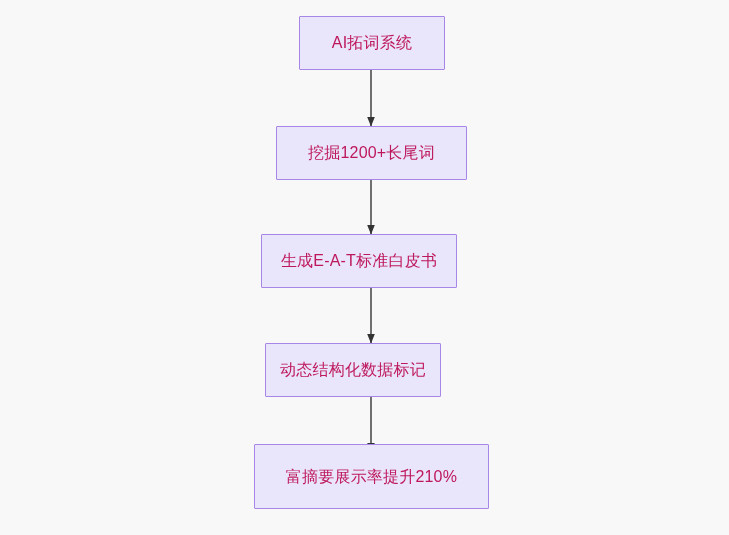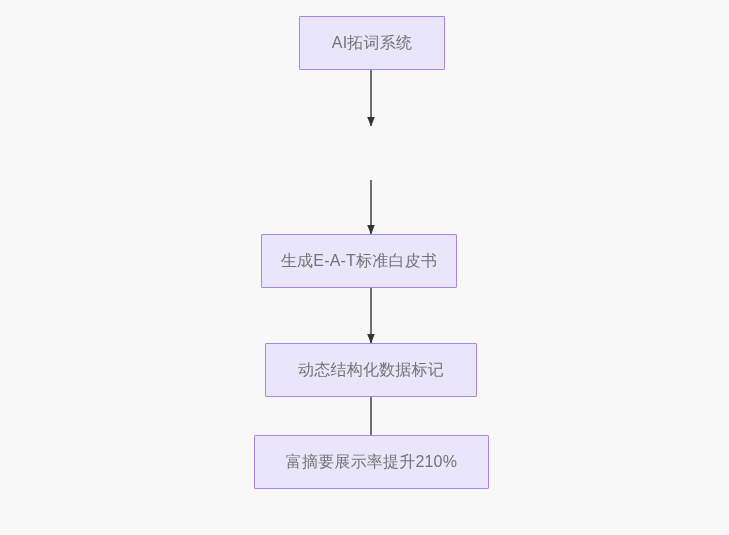--- a/index.html
+++ b/index.html
@@ -29,37 +29,37 @@
   }
   .node {
     position: absolute;
     box-sizing: border-box;
     background: #e9e5fa;
     border: 1.5px solid #a886e8;
     border-radius: 1px;
     display: flex;
     align-items: center;
     justify-content: center;
-    color: #737373;
+    color: #be185d;
     font-size: 16px;
     line-height: 1.2;
     letter-spacing: 0.2px;
     white-space: nowrap;
     -webkit-font-smoothing: antialiased;
   }
   .node-label {
     display: block;
     text-align: center;
   }
   
   #node-0 { left: 299px; top: 16px;  width: 146px; height: 54px; }
   #node-1 { left: 276px; top: 126px; width: 191px; height: 54px; }
   #node-2 { left: 261px; top: 234px; width: 196px; height: 54px; }
-  #node-3 { left: 265px; top: 343px; width: 212px; height: 54px; }
-  #node-4 { left: 254px; top: 435px; width: 235px; height: 54px; }
+  #node-3 { left: 265px; top: 343px; width: 176px; height: 54px; }
+  #node-4 { left: 254px; top: 444px; width: 235px; height: 65px; }
 </style>
 </head>
 <body>
 
 <div id="flowchart-canvas">
 
   <svg class="edge-layer" width="729" height="535" viewBox="0 0 729 535" xmlns="http://www.w3.org/2000/svg">
     <defs>
       <marker id="arrowhead" markerWidth="10" markerHeight="8" refX="9.5" refY="4" orient="auto" markerUnits="userSpaceOnUse">
         <path d="M0,0 L10,4 L0,8 z" fill="#333333"></path>
@@ -72,20 +72,23 @@
 
     <line x1="371" y1="288" x2="371" y2="343" stroke="#707070" stroke-width="2" marker-end="url(#arrowhead)"></line>
 
     <line x1="371" y1="397" x2="371" y2="452" stroke="#707070" stroke-width="2" marker-end="url(#arrowhead)"></line>
   </svg>
 
   <div class="node" id="node-0">
     <span class="node-label">AI拓词系统</span>
   </div>
 
+  <div class="node" id="node-1">
+    <span class="node-label">挖掘1200+长尾词</span>
+  </div>
 
   <div class="node" id="node-2">
     <span class="node-label">生成E-A-T标准白皮书</span>
   </div>
 
   <div class="node" id="node-3">
     <span class="node-label">动态结构化数据标记</span>
   </div>
 
   <div class="node" id="node-4">

